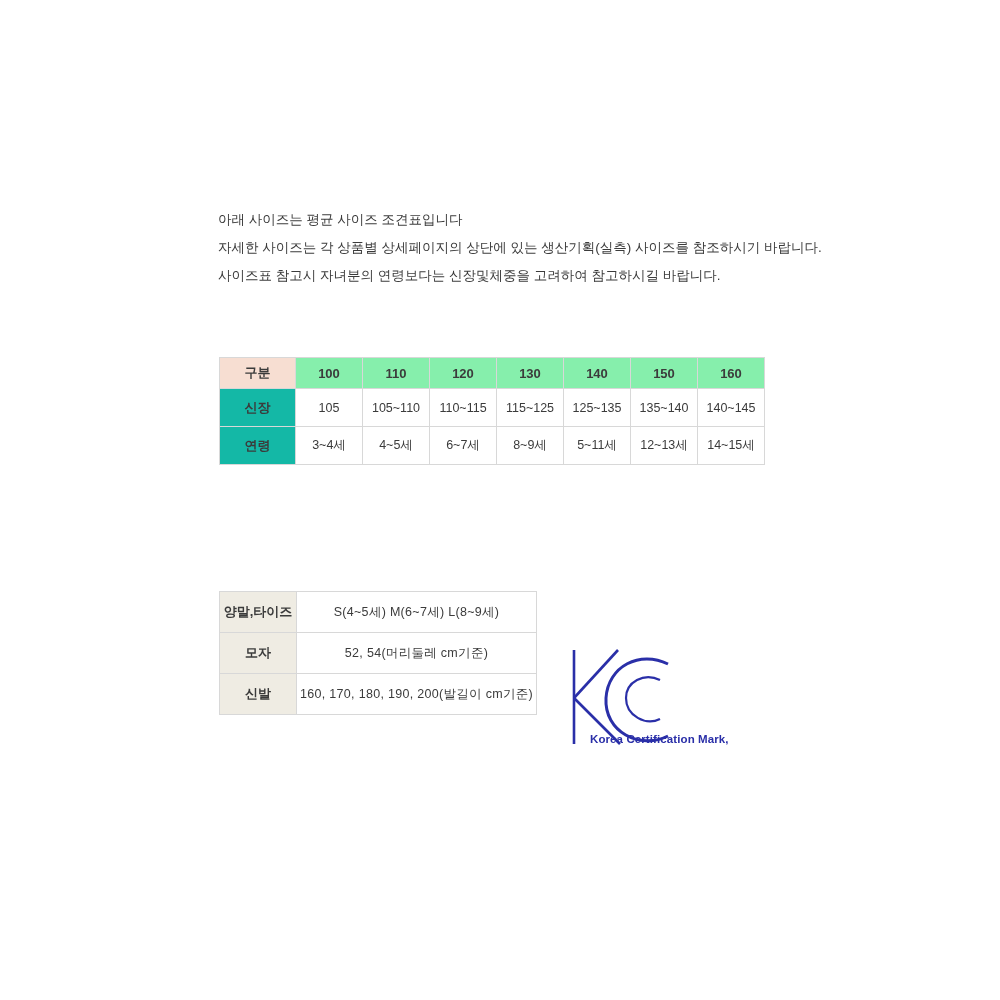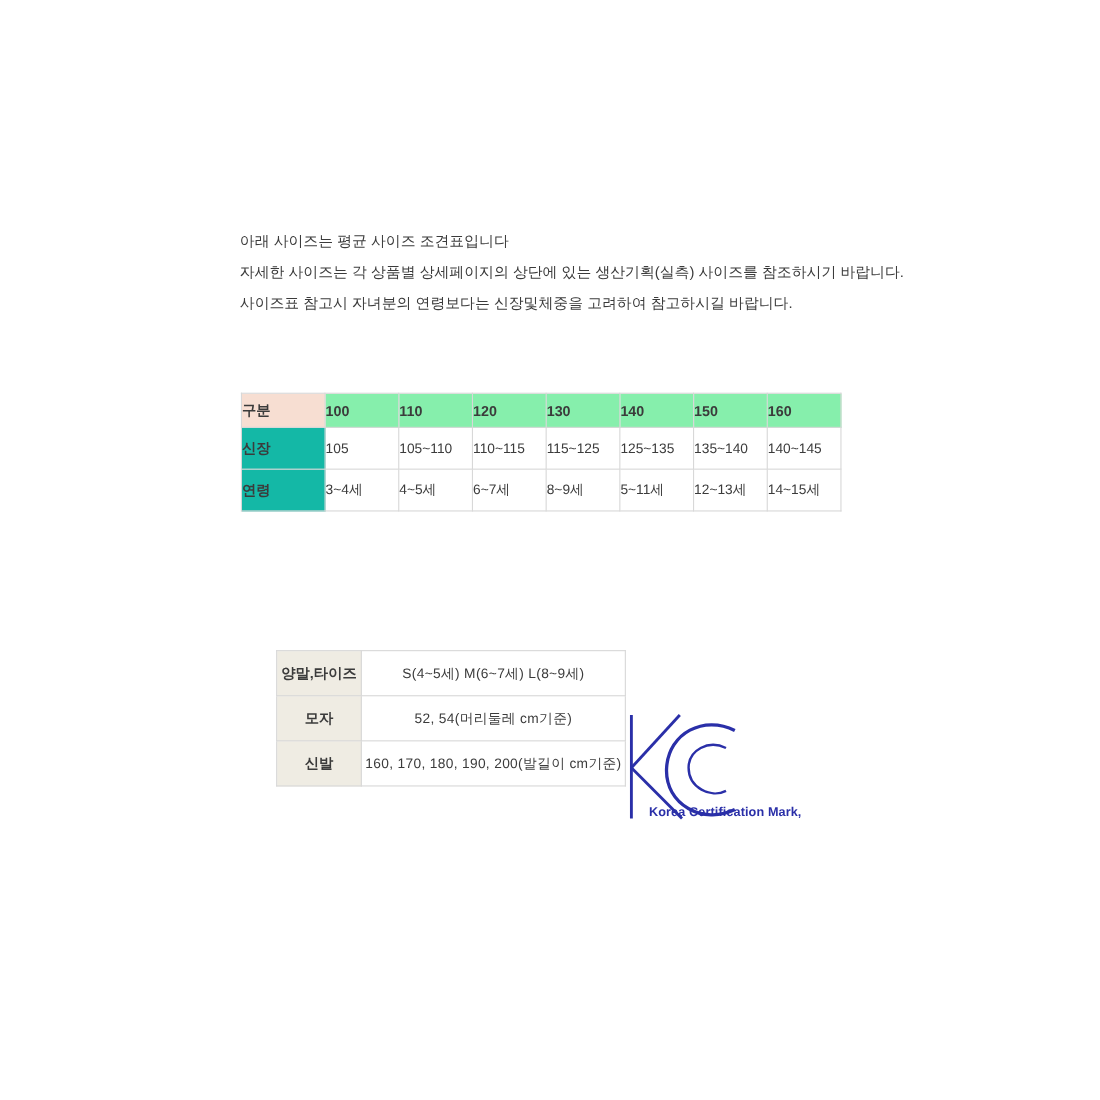--- a/index.html
+++ b/index.html
@@ -40,21 +40,21 @@
     left: 219px;
     top: 357px;
     border-collapse: collapse;
     table-layout: fixed;
     width: 546px;
   }
   .size-table td, .size-table th {
     border: 1px solid #d8d8d8;
     font-size: 12.5px;
     color: #3b3b3b;
-    text-align: left;
+    text-align: center;
     font-weight: normal;
     padding: 0;
     height: 37px;
     vertical-align: middle;
   }
   .size-table thead th {
     background: #86efac;
     font-weight: bold;
     color: #3b3b3b;
     height: 30px;
@@ -72,21 +72,20 @@
   .size-table col.cx { width: 67px; }
 
   
   .extra-table {
     position: absolute;
     left: 219px;
     top: 591px;
     border-collapse: collapse;
     table-layout: fixed;
     width: 315px;
-    margin-left: 32px;
   }
   .extra-table td {
     border: 1px solid #d8d8d8;
     font-size: 12.5px;
     color: #3b3b3b;
     text-align: center;
     font-weight: normal;
     padding: 0;
     height: 40px;
     vertical-align: middle;

